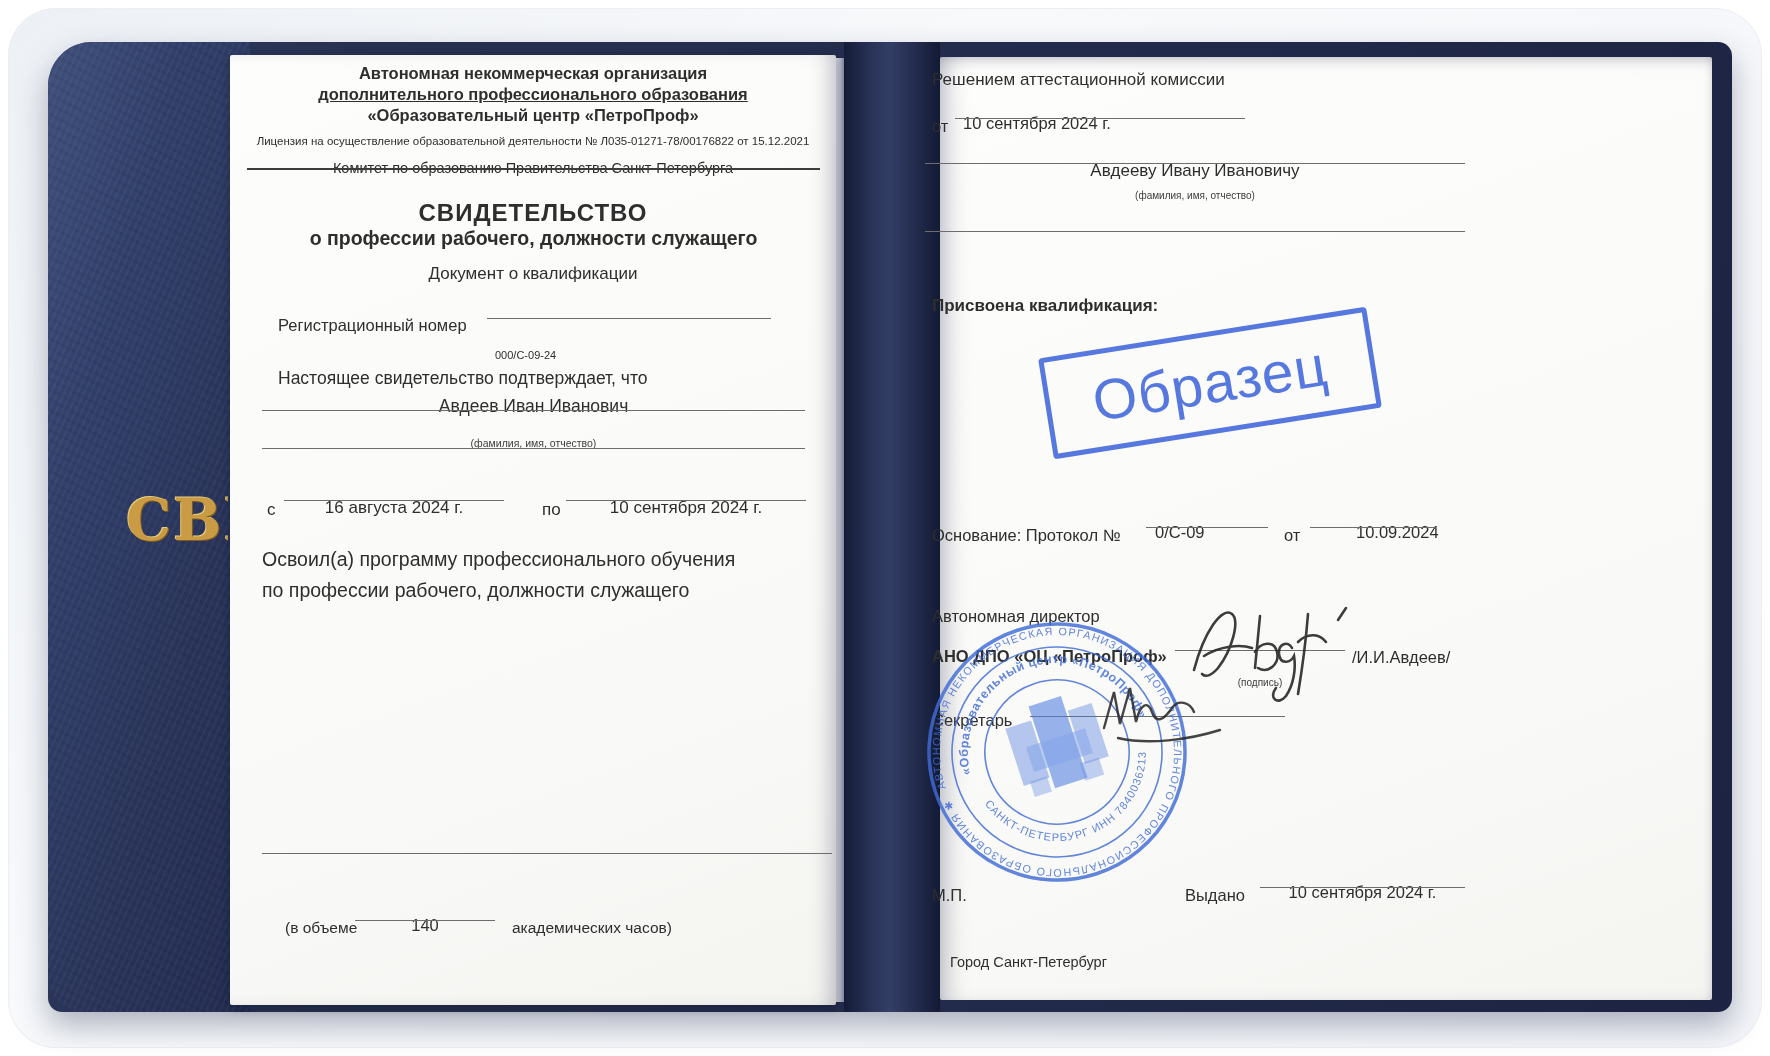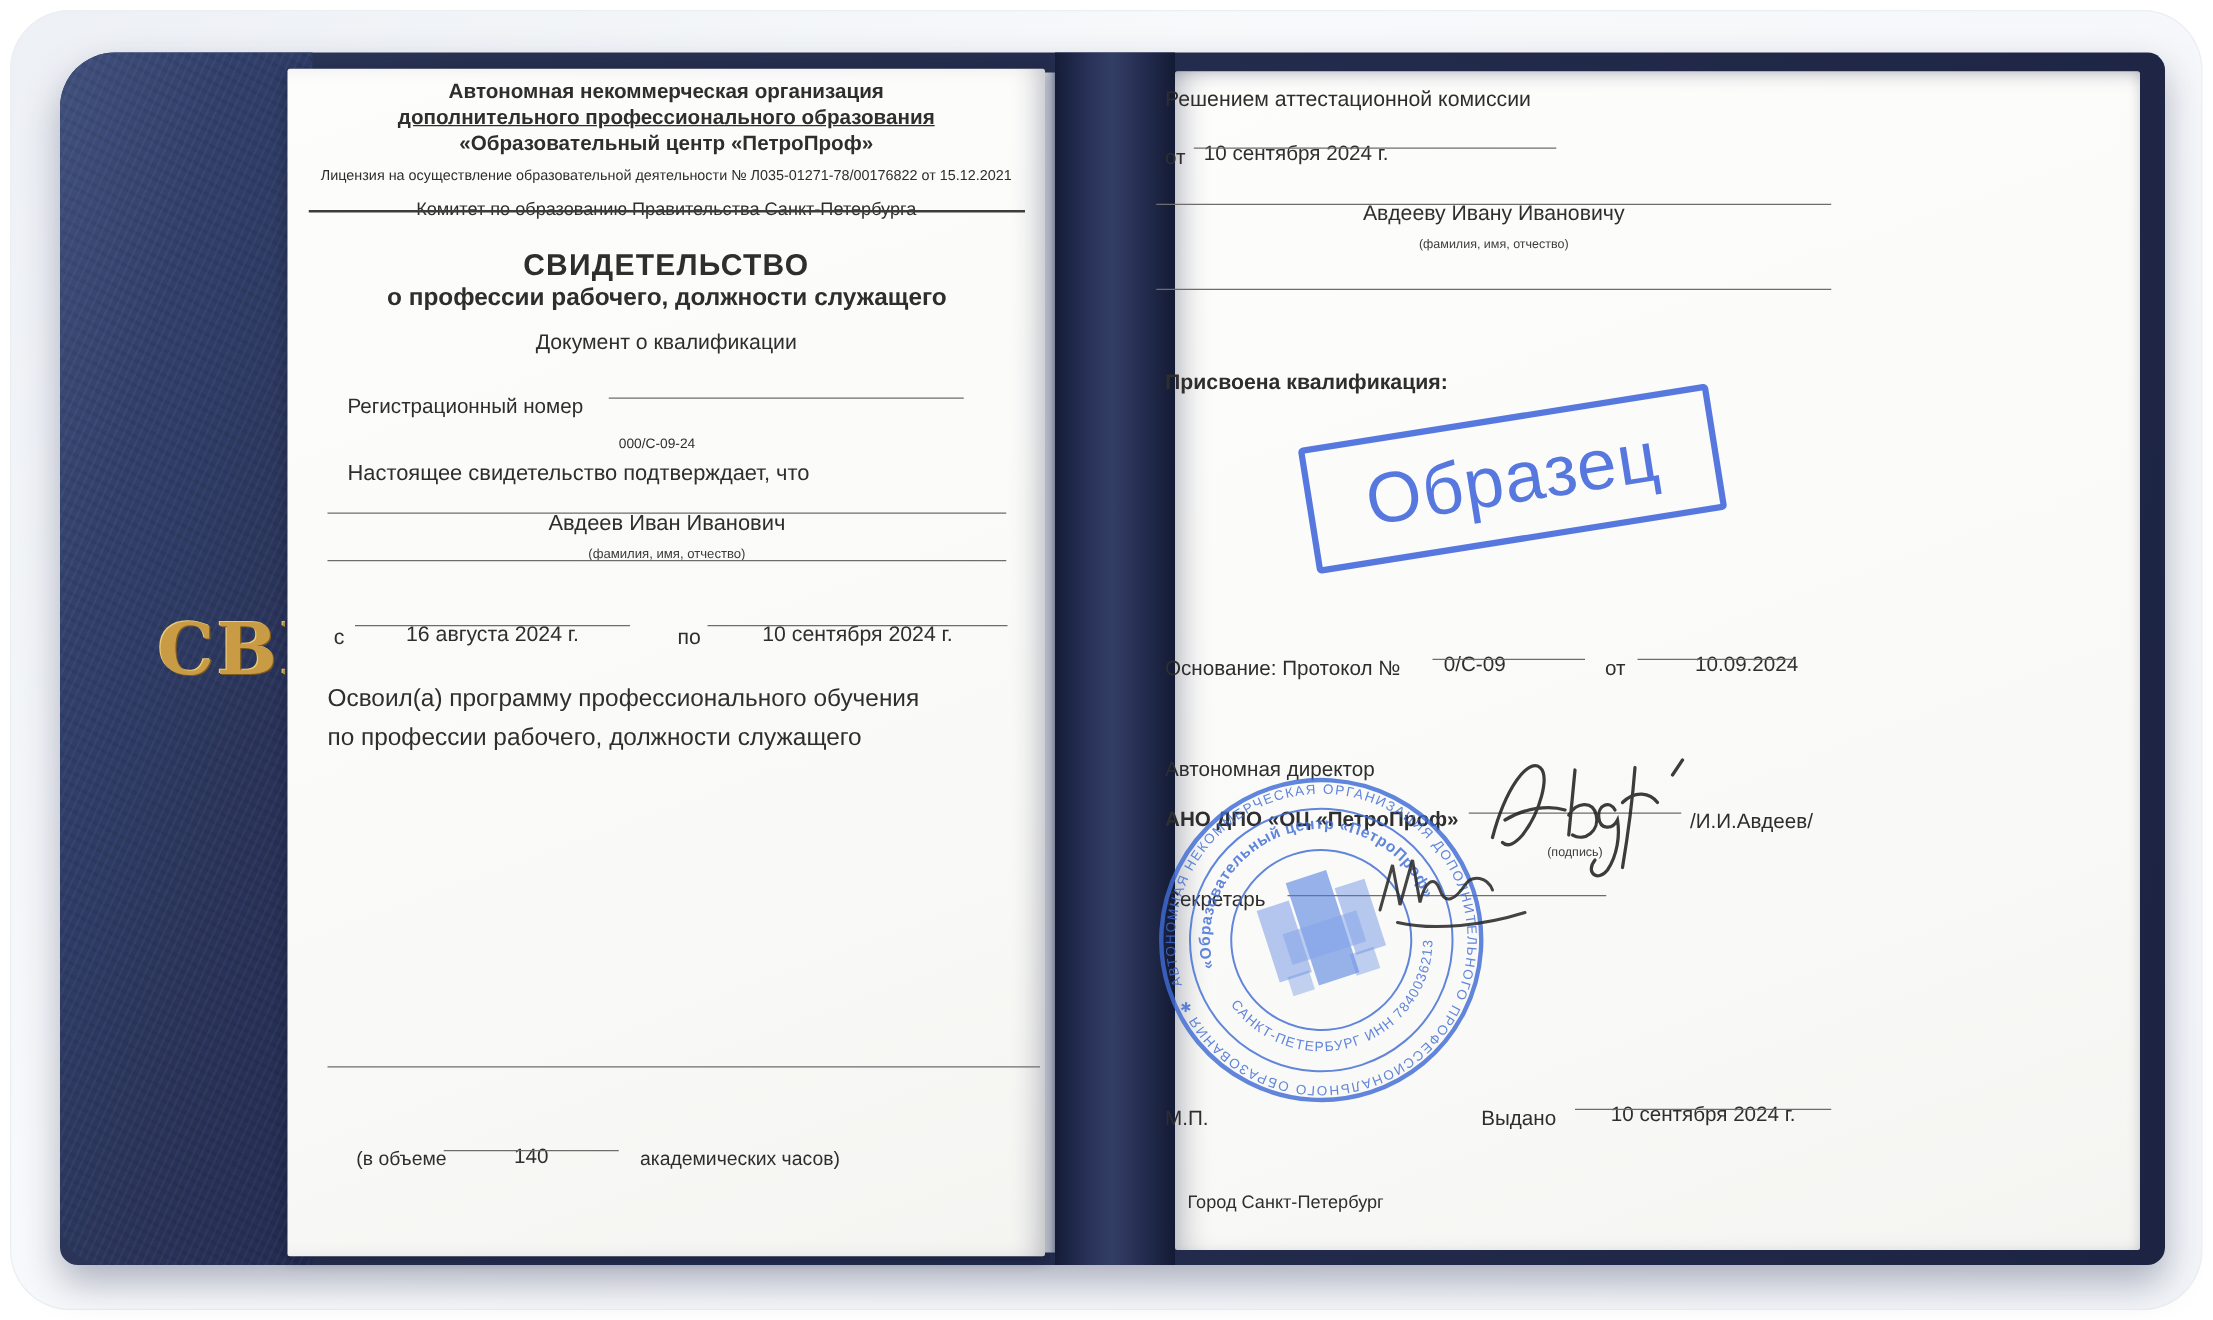--- a/index.html
+++ b/index.html
@@ -73,21 +73,21 @@
   <div class="abs c b" style="left:262px;top:227px;width:543px;font-size:19.5px;">о профессии рабочего, должности служащего</div>
   <div class="abs c b" style="left:280px;top:199px;width:506px;font-size:24px;letter-spacing:1px;">СВИДЕТЕЛЬСТВО</div>
   <div class="abs c" style="left:280px;top:264px;width:506px;font-size:17px;">Документ о квалификации</div>
 
   <div class="abs" style="left:278px;top:316px;font-size:16.5px;">Регистрационный номер</div>
   <div class="abs" style="left:495px;top:313px;font-size:11px;margin-top:36px;">000/С-09-24</div>
   <div class="ln" style="left:487px;top:318px;width:284px;"></div>
 
   <div class="abs" style="left:278px;top:368px;font-size:17.5px;">Настоящее свидетельство подтверждает, что</div>
 
-  <div class="abs c" style="left:262px;top:408px;width:543px;font-size:17.5px;">Авдеев Иван Иванович</div>
+  <div class="abs c" style="left:262px;top:396px;width:543px;font-size:17.5px;">Авдеев Иван Иванович</div>
   <div class="ln" style="left:262px;top:410px;width:543px;"></div>
   <div class="abs c hint" style="left:262px;top:437px;width:543px;font-size:10.5px;">(фамилия, имя, отчество)</div>
 
   <div class="ln" style="left:262px;top:448px;width:543px;"></div>
 
   <div class="abs" style="left:267px;top:500px;font-size:17px;">с</div>
   <div class="abs c" style="left:284px;top:498px;width:220px;font-size:17px;">16 августа 2024 г.</div>
   <div class="ln" style="left:284px;top:500px;width:220px;"></div>
   <div class="abs" style="left:542px;top:500px;font-size:17px;">по</div>
   <div class="abs c" style="left:566px;top:498px;width:240px;font-size:17px;">10 сентября 2024 г.</div>

